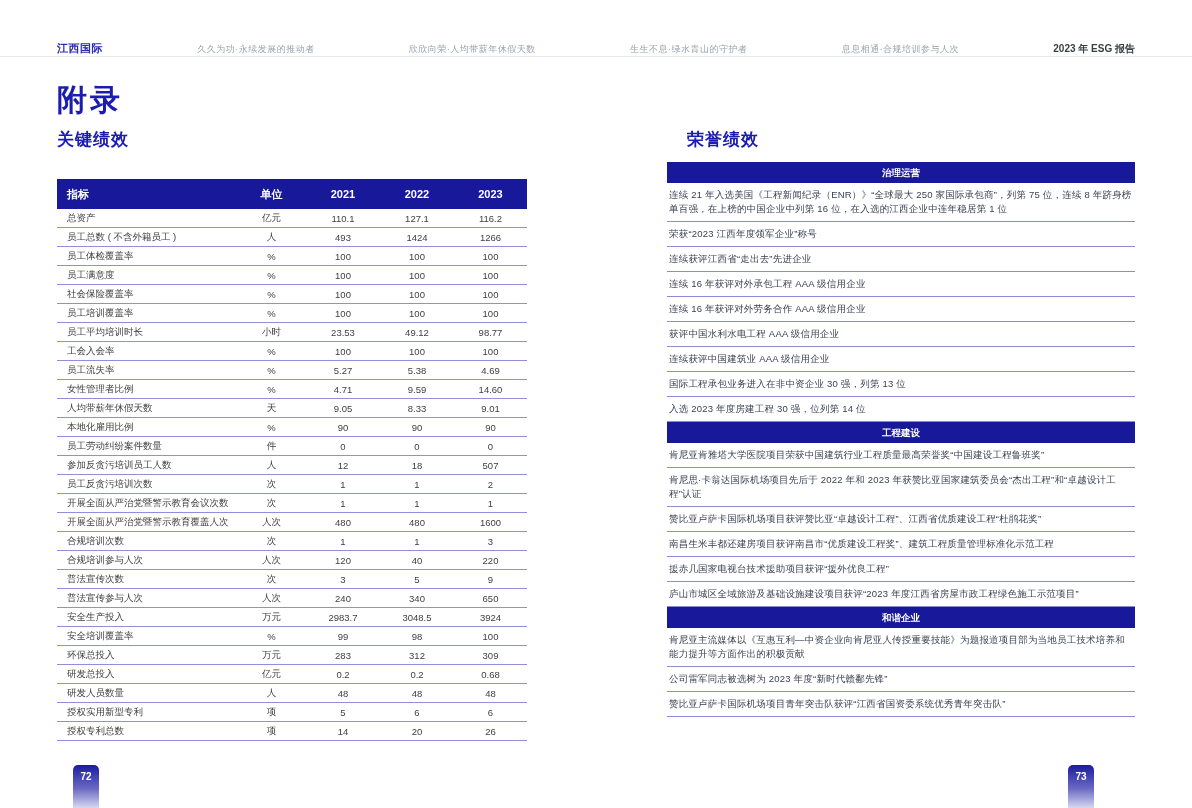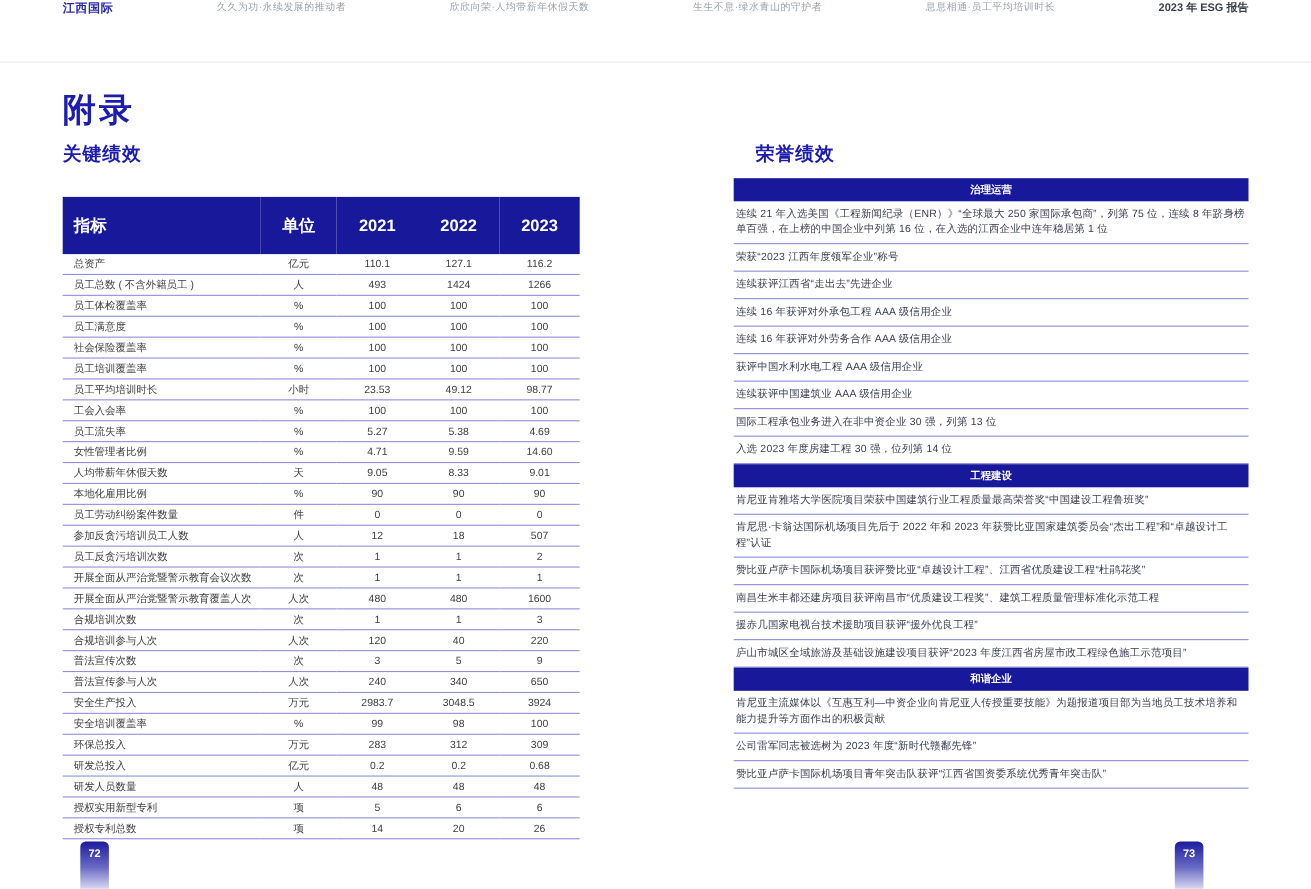--- a/index.html
+++ b/index.html
@@ -5,21 +5,21 @@
   html,body { margin:0; padding:0; }
   body {
     width:1192px; height:808px; position:relative; overflow:hidden;
     background:#ffffff; font-family:"Liberation Sans","DejaVu Sans",sans-serif;
     color:#404040;
   }
   
   .top-header {
     position:absolute; top:0; left:0; width:1192px; height:57px;
     border-bottom:1px solid #e7eaec; box-sizing:border-box;
-    display:flex; align-items:flex-start; justify-content:space-between;
+    display:flex; align-items:flex-end; justify-content:space-between;
     padding:0 57px;
   }
   .brand { font-size:11px; font-weight:bold; color:#2b2bb0; letter-spacing:0.5px; }
   .slogan { font-size:9px; color:#9aa2ad; letter-spacing:0.5px; }
   .report-name { font-size:10px; font-weight:bold; color:#3a3f45; }
 
   
   .page-title {
     position:absolute; left:57px; top:80px;
     font-size:30px; font-weight:bold; color:#1c1caf; letter-spacing:3px;
@@ -34,21 +34,21 @@
   
   .kpi-wrap { position:absolute; left:57px; top:179px; width:470px; }
   table.kpi { border-collapse:collapse; width:470px; table-layout:fixed; }
   table.kpi col.c1 { width:180px; }
   table.kpi col.c2 { width:69px; }
   table.kpi col.c3 { width:74px; }
   table.kpi col.c4 { width:74px; }
   table.kpi col.c5 { width:73px; }
   table.kpi thead th {
     background:#18189b; color:#ffffff; height:22px;
-    font-size:15px; font-weight:bold; text-align:center; padding:15px;
+    font-size:11px; font-weight:bold; text-align:center; padding:4px;
   }
   table.kpi thead th:first-child { text-align:left; padding-left:10px; }
   table.kpi tbody td {
     height:18px; border-bottom:1px solid #9090da;
     font-size:9.5px; color:#404040; text-align:center; padding:0;
     white-space:nowrap; overflow:hidden;
   }
   table.kpi tbody td:first-child { text-align:left; padding-left:10px; }
 
   
@@ -76,21 +76,21 @@
   .page-badge.right { left:1068px; }
 </style>
 </head>
 <body>
 
 <div class="top-header">
   <span class="brand">江西国际</span>
   <span class="slogan">久久为功·永续发展的推动者</span>
   <span class="slogan">欣欣向荣·人均带薪年休假天数</span>
   <span class="slogan">生生不息·绿水青山的守护者</span>
-  <span class="slogan">息息相通·员工平均培训时长</span>
+  <span class="slogan">息息相通·合规培训参与人次</span>
   <span class="report-name">2023 年 ESG 报告</span>
 </div>
 
 <div class="page-title">附录</div>
 <div class="section-title left">关键绩效</div>
 
 <div class="kpi-wrap">
   <table class="kpi">
     <colgroup>
         <col class="c1">

